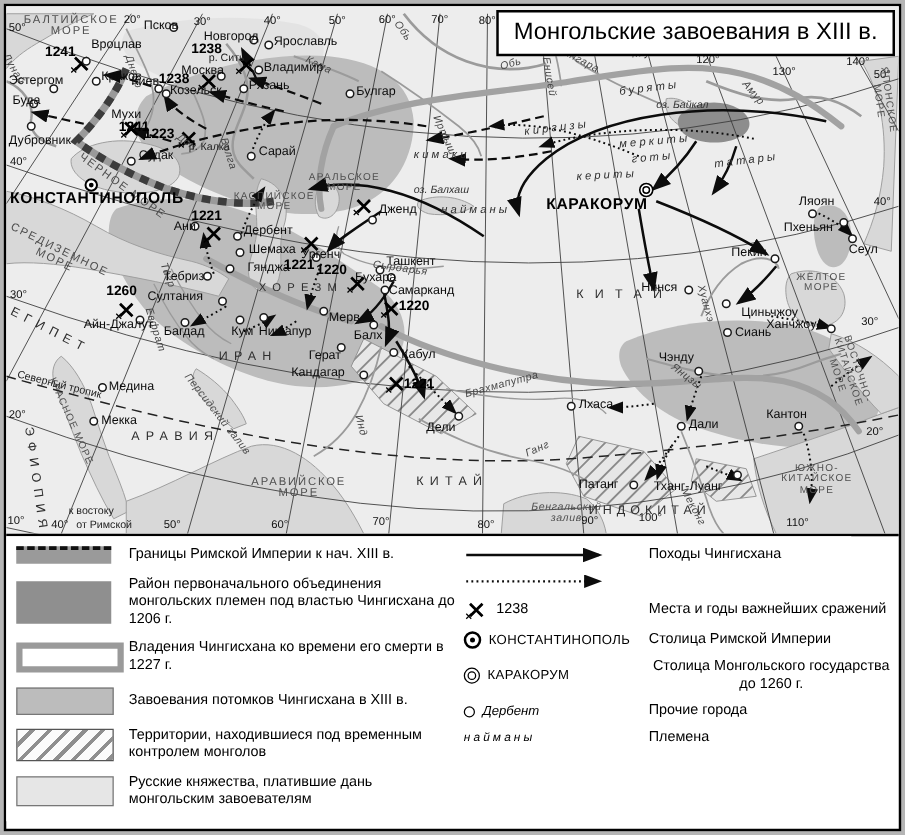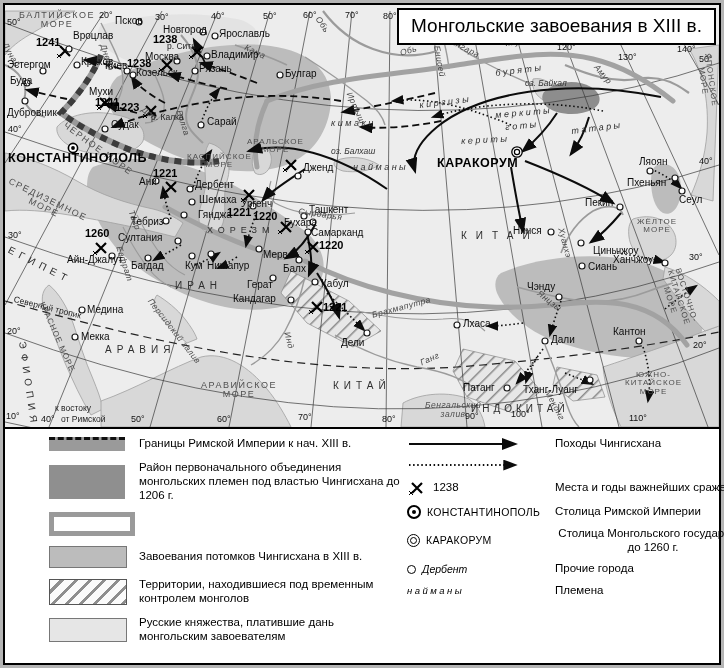--- a/index.html
+++ b/index.html
@@ -17,21 +17,21 @@
   .tribe{color:#2e2e2e;font-size:9px;font-style:italic;letter-spacing:2.5px;}
   .city{font-size:10px;color:#0c0c0c;}
   .capital{font-size:12.5px;font-weight:bold;letter-spacing:.5px;color:#000;}
   .year{font-size:11px;font-weight:bold;color:#000;}
   .coord{font-size:9px;color:#111;}
   .note{font-size:8.5px;color:#222;font-style:italic;}
   .note.up{font-style:normal;font-size:8.5px;}
   .lake{font-size:8.5px;font-style:italic;color:#333;}
   .titlebox{position:absolute;right:3px;top:3px;background:#fff;border:2px solid #000;padding:5px 12px 6px 12px;font-size:19px;color:#000;white-space:nowrap;}
   
-  .legend{position:absolute;left:0;top:424px;width:676px;height:228px;background:#fff;font-size:11.5px;line-height:1.2;color:#000;margin-left:36px;}
+  .legend{position:absolute;left:0;top:424px;width:676px;height:228px;background:#fff;font-size:11.5px;line-height:1.2;color:#000;}
   .lcol{position:absolute;top:8px;display:flex;flex-direction:column;gap:8px;}
   .lcol.left{left:8px;width:352px;gap:10px;}
   .lcol.right{left:366px;width:344px;gap:8px;text-align:center;}
   .lrow{display:flex;align-items:center;}
   .swcell{width:90px;flex:0 0 90px;}
   .symcell{width:148px;flex:0 0 148px;display:flex;align-items:center;gap:6px;}
   .sw{width:76px;}
   .sw-roman{height:14px;background:#9a9a9a;position:relative;}
   .sw-roman::before{content:"";position:absolute;left:0;right:0;top:0;border-top:3px dashed #111;}
   .sw-dark{height:34px;background:#8f8f8f;}
@@ -470,20 +470,21 @@
       <div class="lrow">
         <div class="swcell">
               <div class="sw sw-dark"></div>
             </div>
         <div>Район первоначального объединения монгольских племен под властью Чингисхана до 1206 г.</div>
       </div>
       <div class="lrow">
         <div class="swcell">
               <div class="sw sw-realm"></div>
             </div>
+        <div>Владения Чингисхана ко времени его смерти в 1227 г.</div>
       </div>
       <div class="lrow">
         <div class="swcell">
               <div class="sw sw-conq"></div>
             </div>
         <div>Завоевания потомков Чингисхана в XIII в.</div>
       </div>
       <div class="lrow">
         <div class="swcell">
               <div class="sw sw-hatch"></div>

